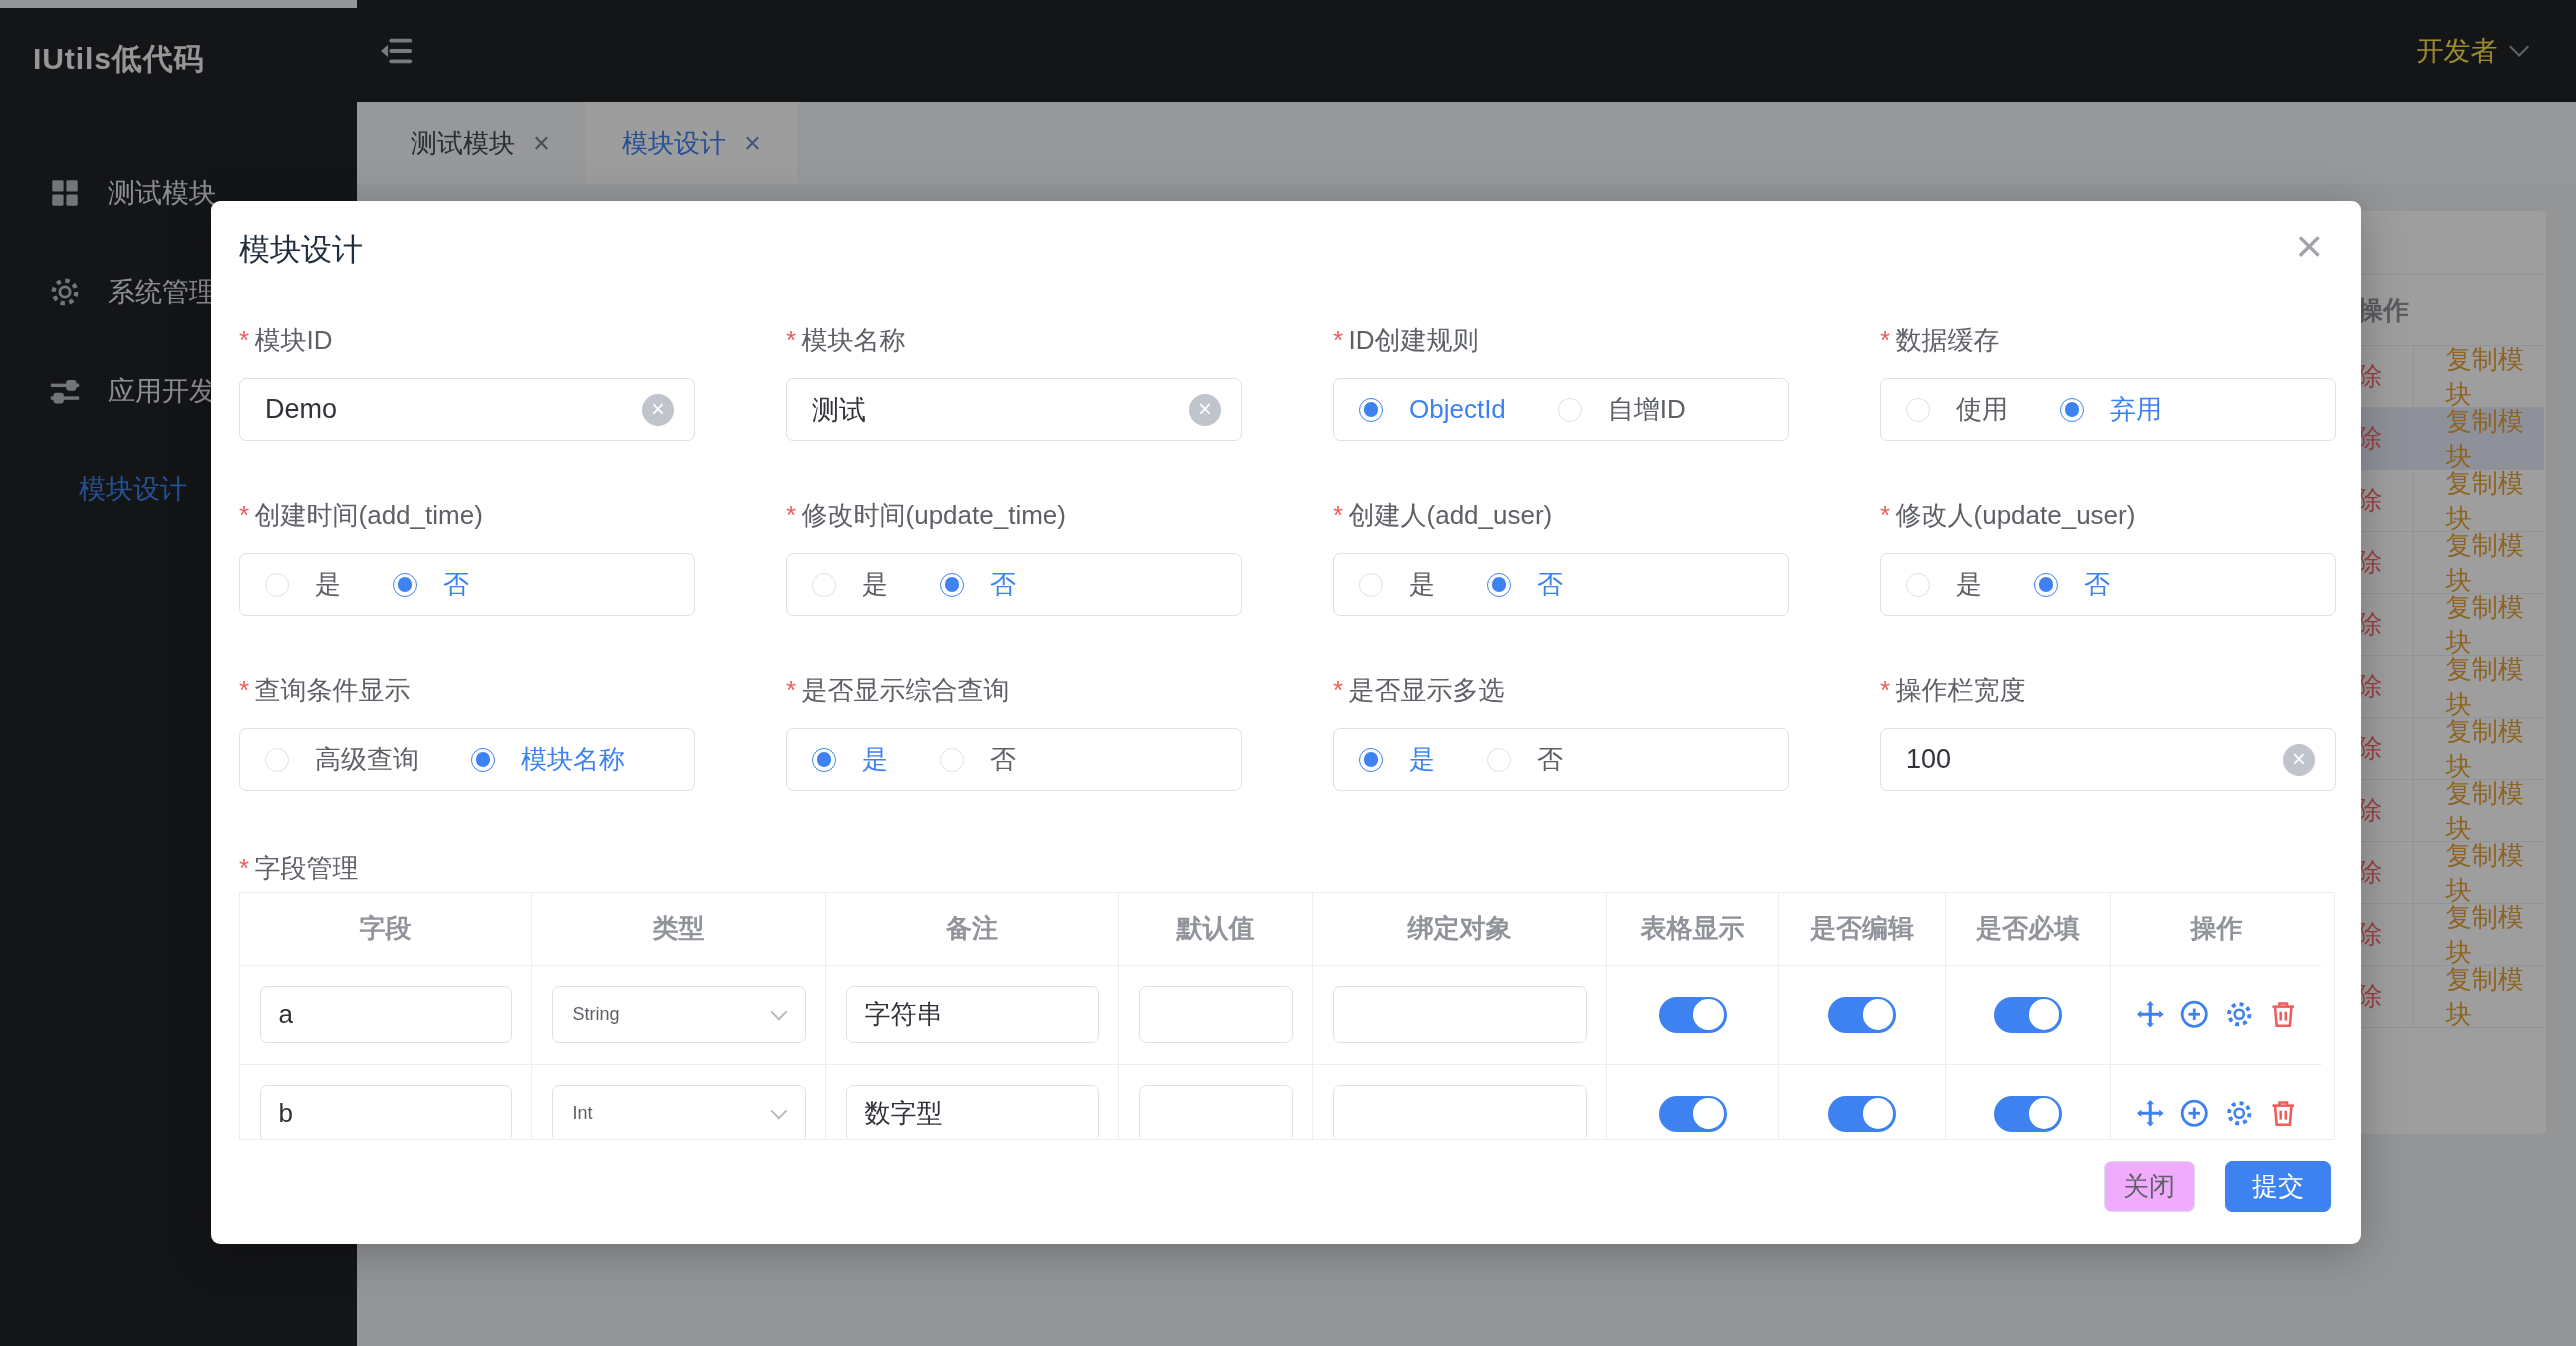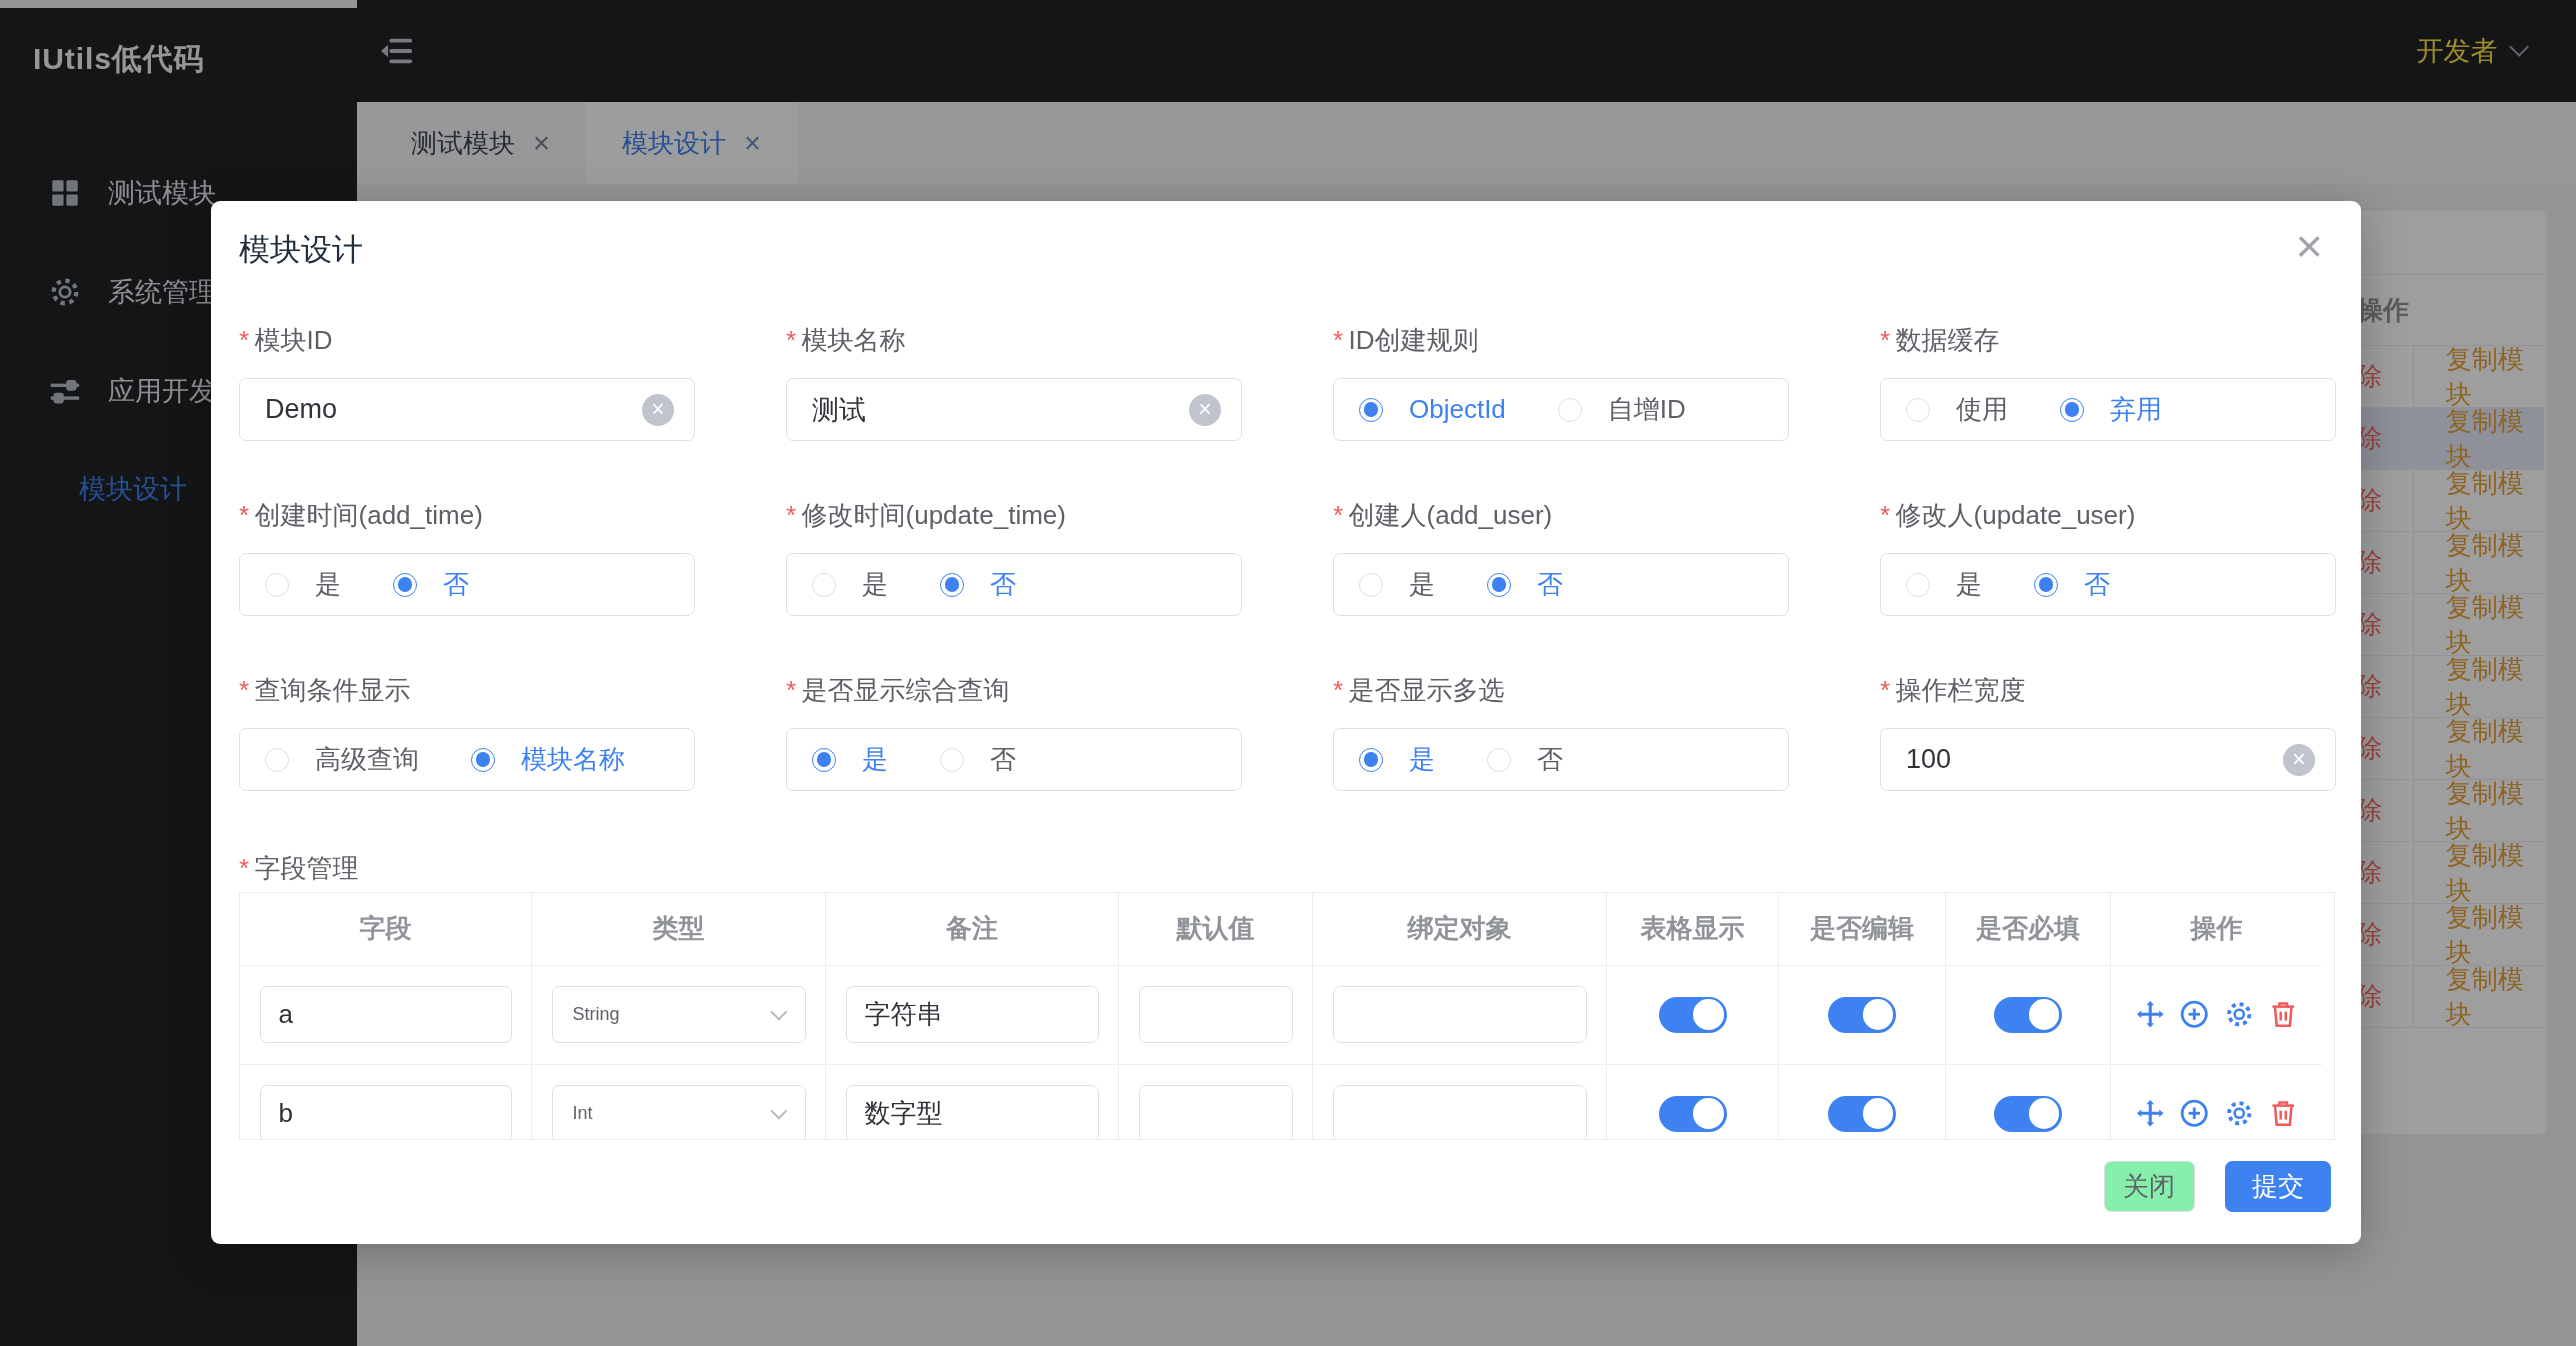--- a/index.html
+++ b/index.html
@@ -115,21 +115,21 @@
     height:30.5px; border-radius:50%; background:#fff; }
   .action-icons { display:flex; align-items:center; gap:12.5px; }
   .aicon { width:32px; height:32px; display:flex; align-items:center;
     justify-content:center; cursor:pointer; }
 
   
   .modal-footer { display:flex; justify-content:flex-end; gap:30.5px;
     margin-top:21.5px; padding-right:30px; }
   .btn { height:51px; border-radius:7.2px; font-size:26px; display:flex;
     align-items:center; justify-content:center; cursor:pointer; font-family:inherit; }
-  .btn-plain { width:91px; background:#86efac; border:0.9px solid #dcdfe6; color:#5d6066;font-family:Liberation Mono, monospace; }
+  .btn-plain { width:91px; background:#f0abfc; border:0.9px solid #dcdfe6; color:#5d6066;font-family:Liberation Mono, monospace; }
   .btn-primary { width:106px; background:#3d82f0; border:0.9px solid #3d82f0; color:#fff; }
 </style>
 </head>
 <body>
 
 <div class="app">
 
   <aside class="sidebar">
     <div class="logo">IUtils低代码</div>
     <nav class="menu">

